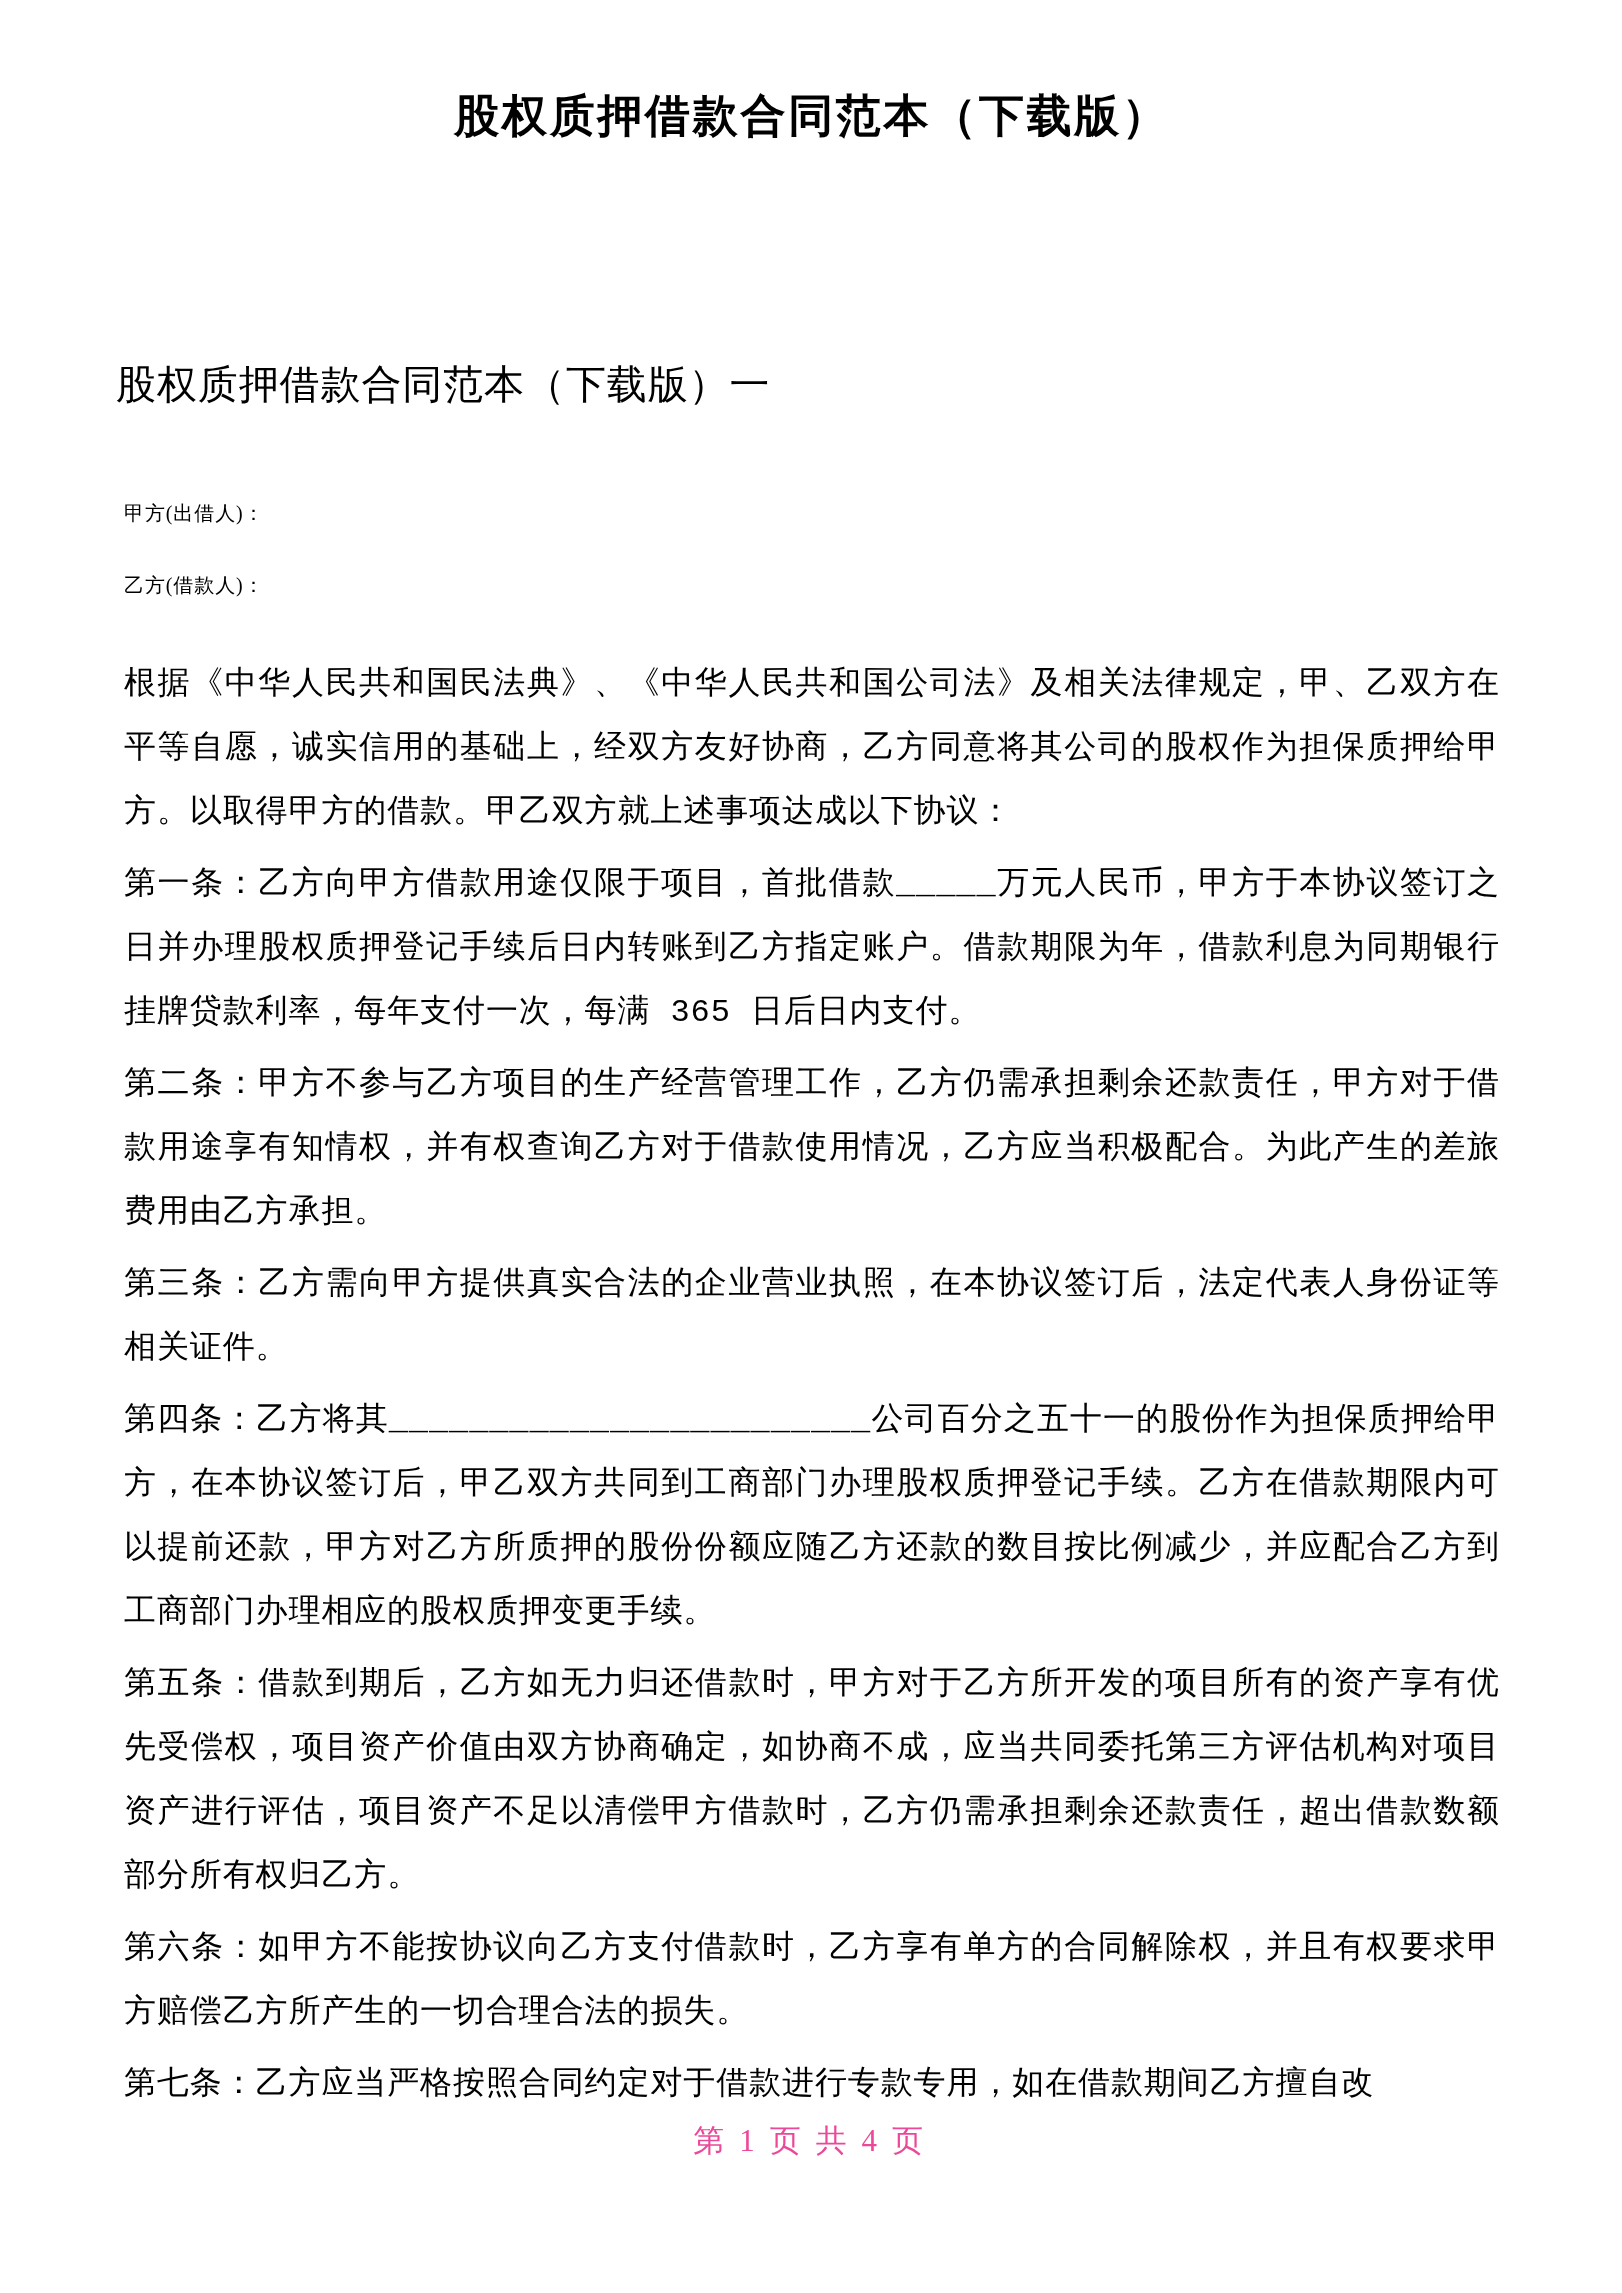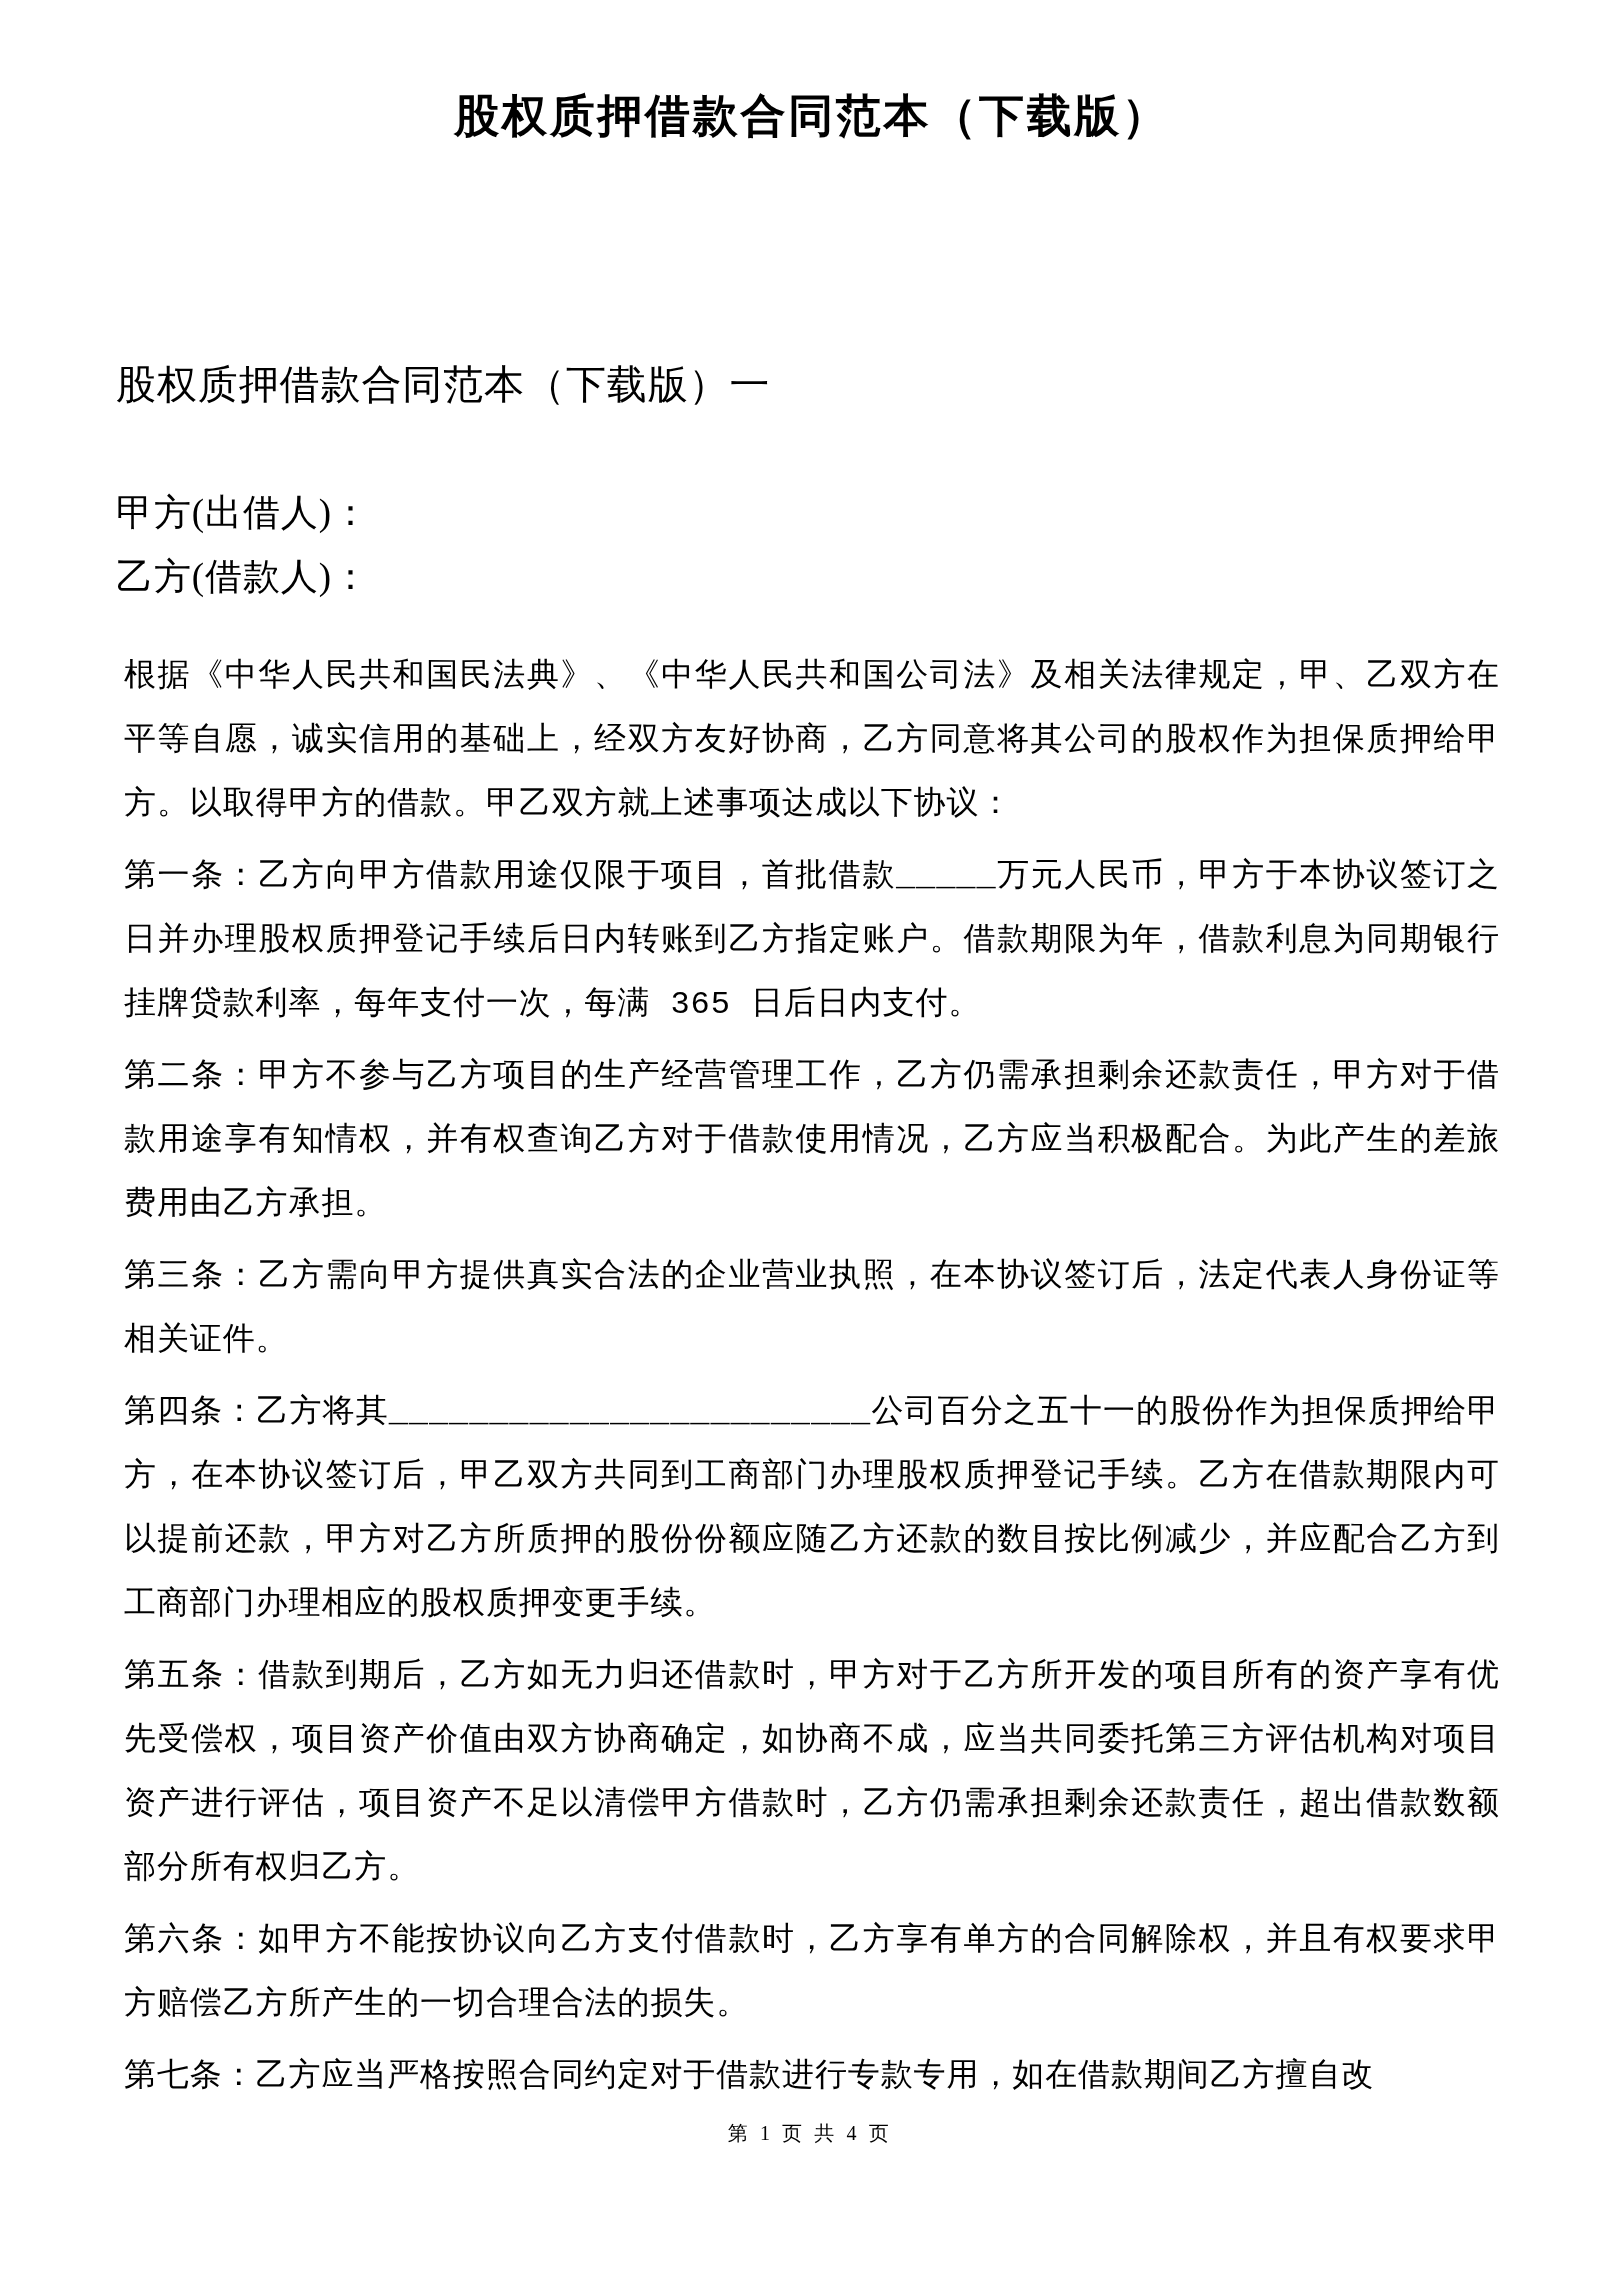--- a/index.html
+++ b/index.html
@@ -35,22 +35,22 @@
   .subtitle {
     margin: 205px 0 0 0;
     font-size: 40px;
     line-height: 64px;
     letter-spacing: 0.9px;
   }
   .parties {
     margin: 64px 0 0 0;
   }
   .party-line {
-    margin: 0;
-    font-size: 37px;
+    margin: 8px;
+    font-size: 20px;
     line-height: 64px;
     letter-spacing: 0.9px;
   }
   .body-text {
     margin: 36px 0 0 0;
   }
   .para {
     margin: 8px;
     font-size: 32px;
     line-height: 64px;
@@ -59,23 +59,23 @@
     text-align-last: left;
     word-break: break-all;
     font-family: Liberation Mono, monospace;
   }
   .footer {
     position: absolute;
     left: 0;
     right: 3px;
     top: 2120px;
     text-align: center;
-    font-size: 20px;
+    font-size: 31px;
     letter-spacing: 3.6px;
-    color: #000000;
+    color: #ec4899;
   }
 </style>
 </head>
 <body>
 
 <div class="page">
   <div class="content">
 
     <h1 class="doc-title">股权质押借款合同范本（下载版）</h1>
 

